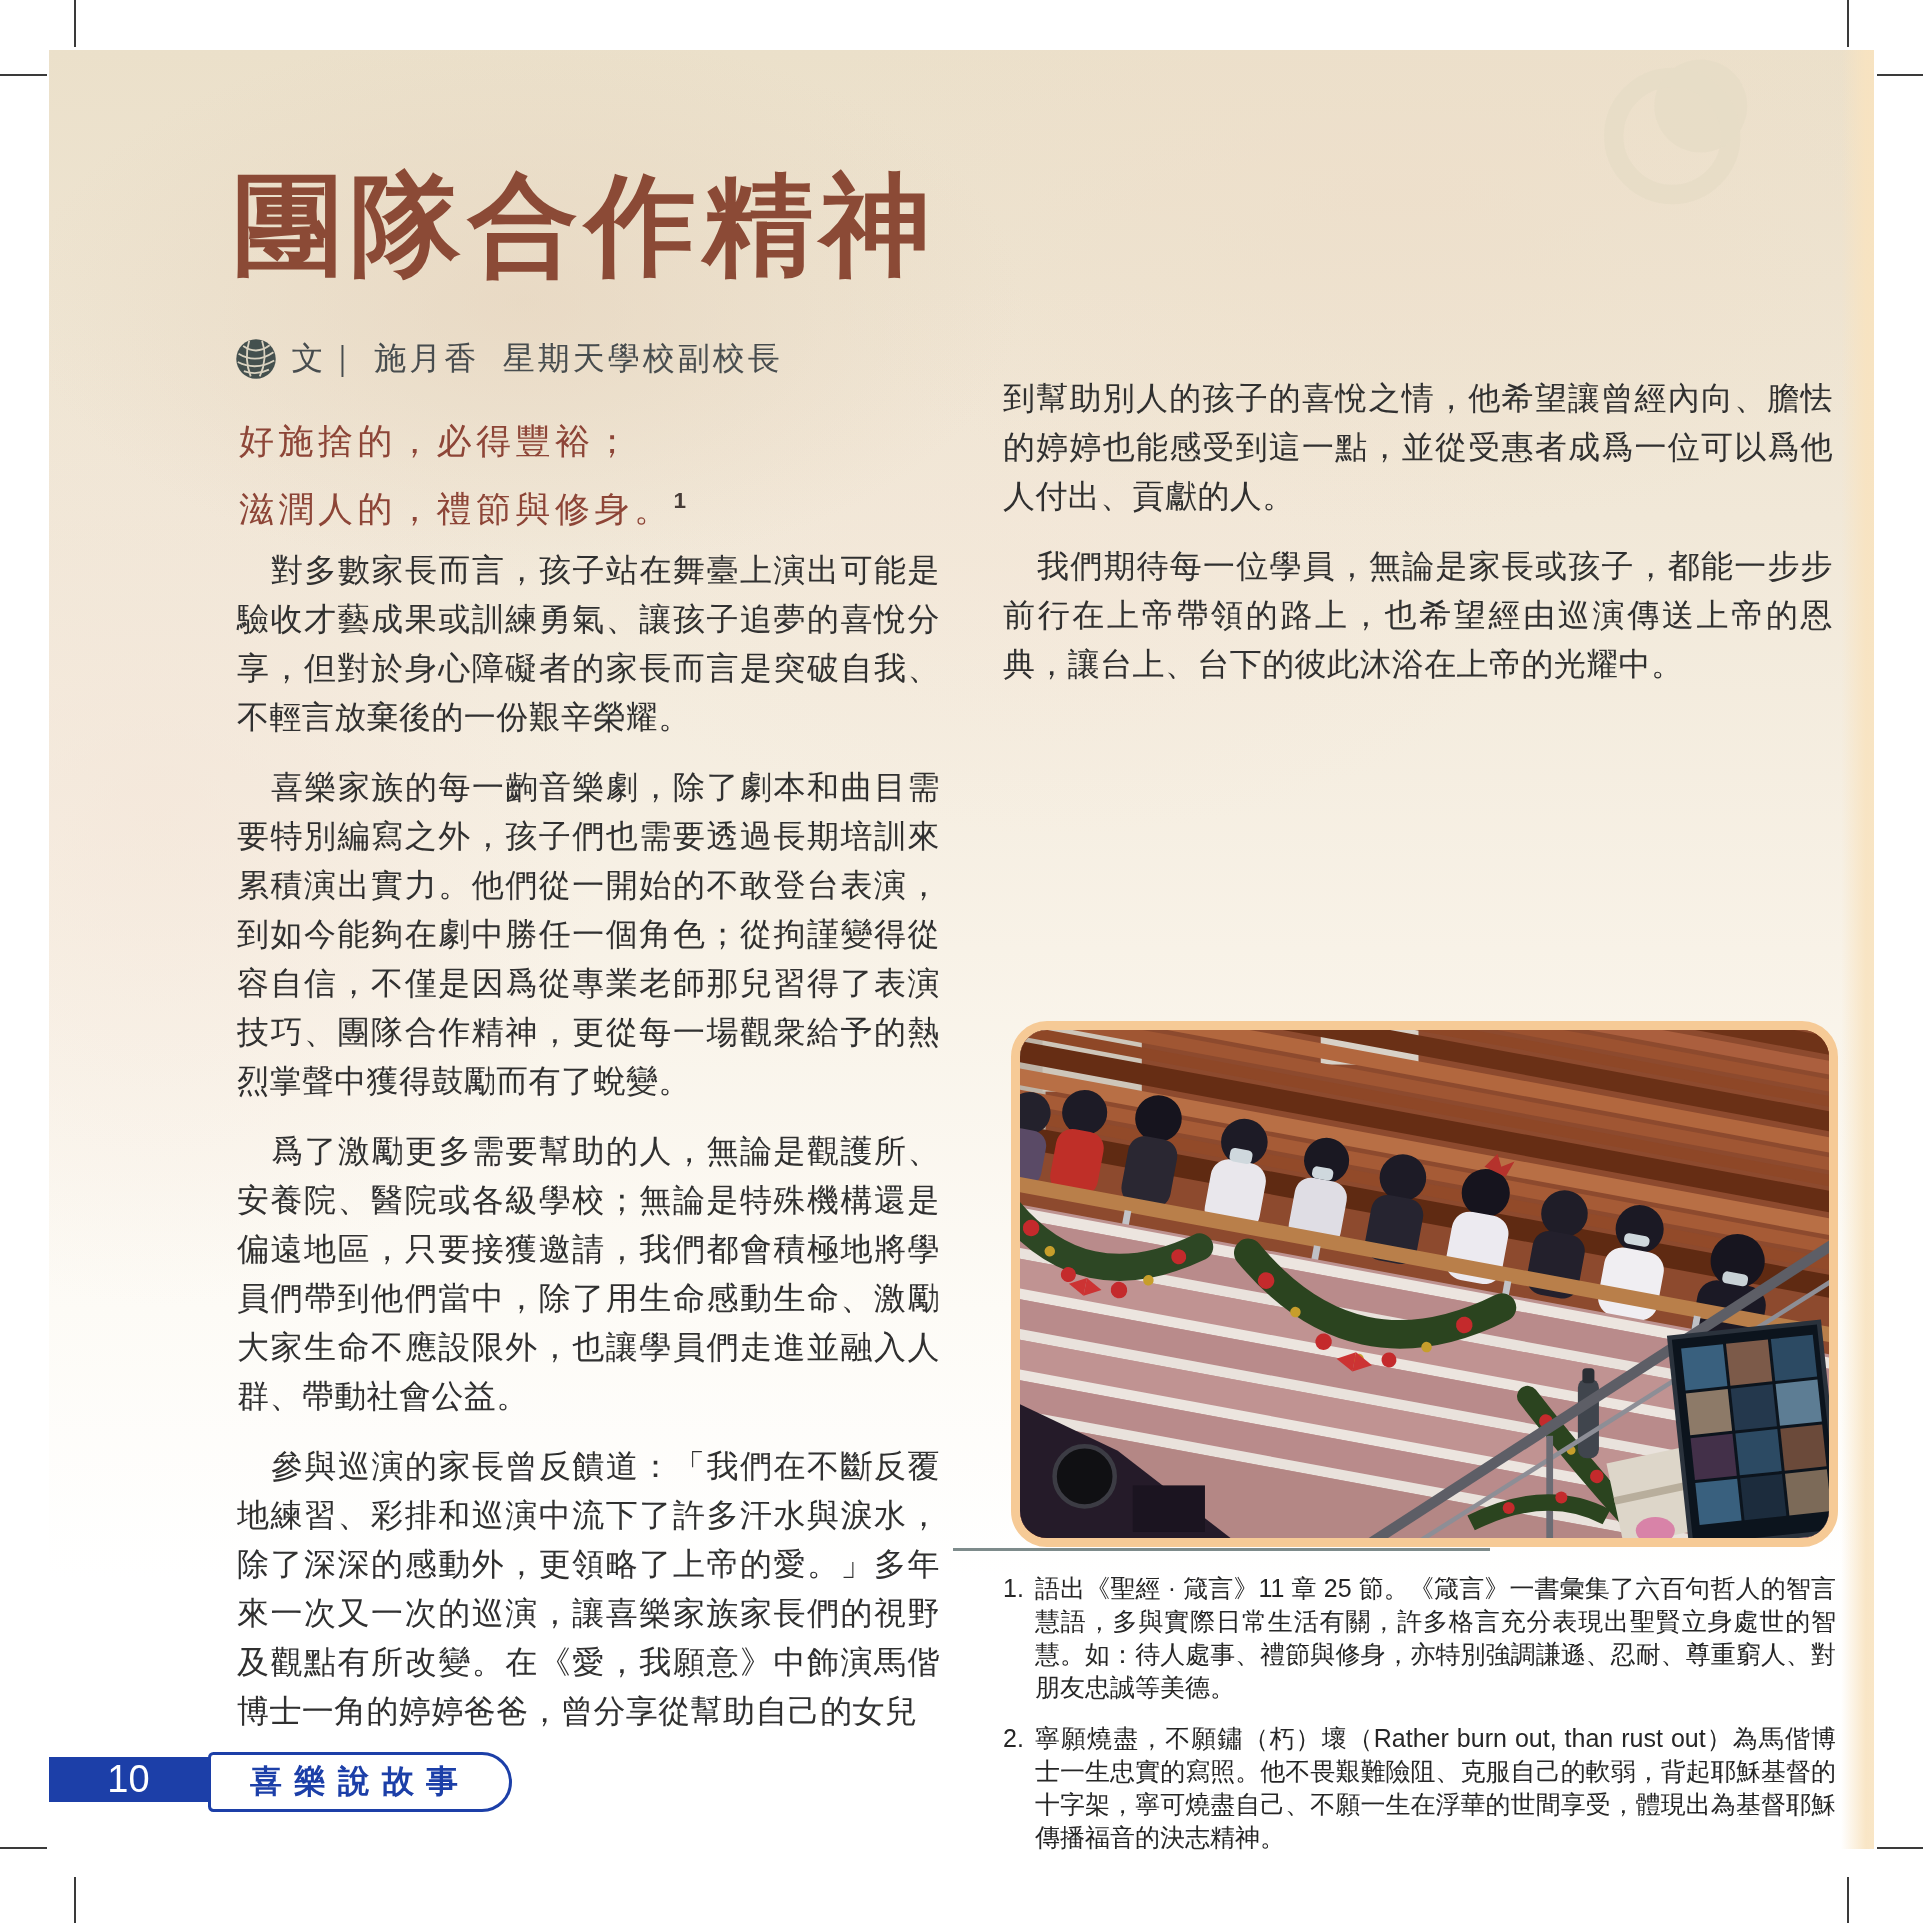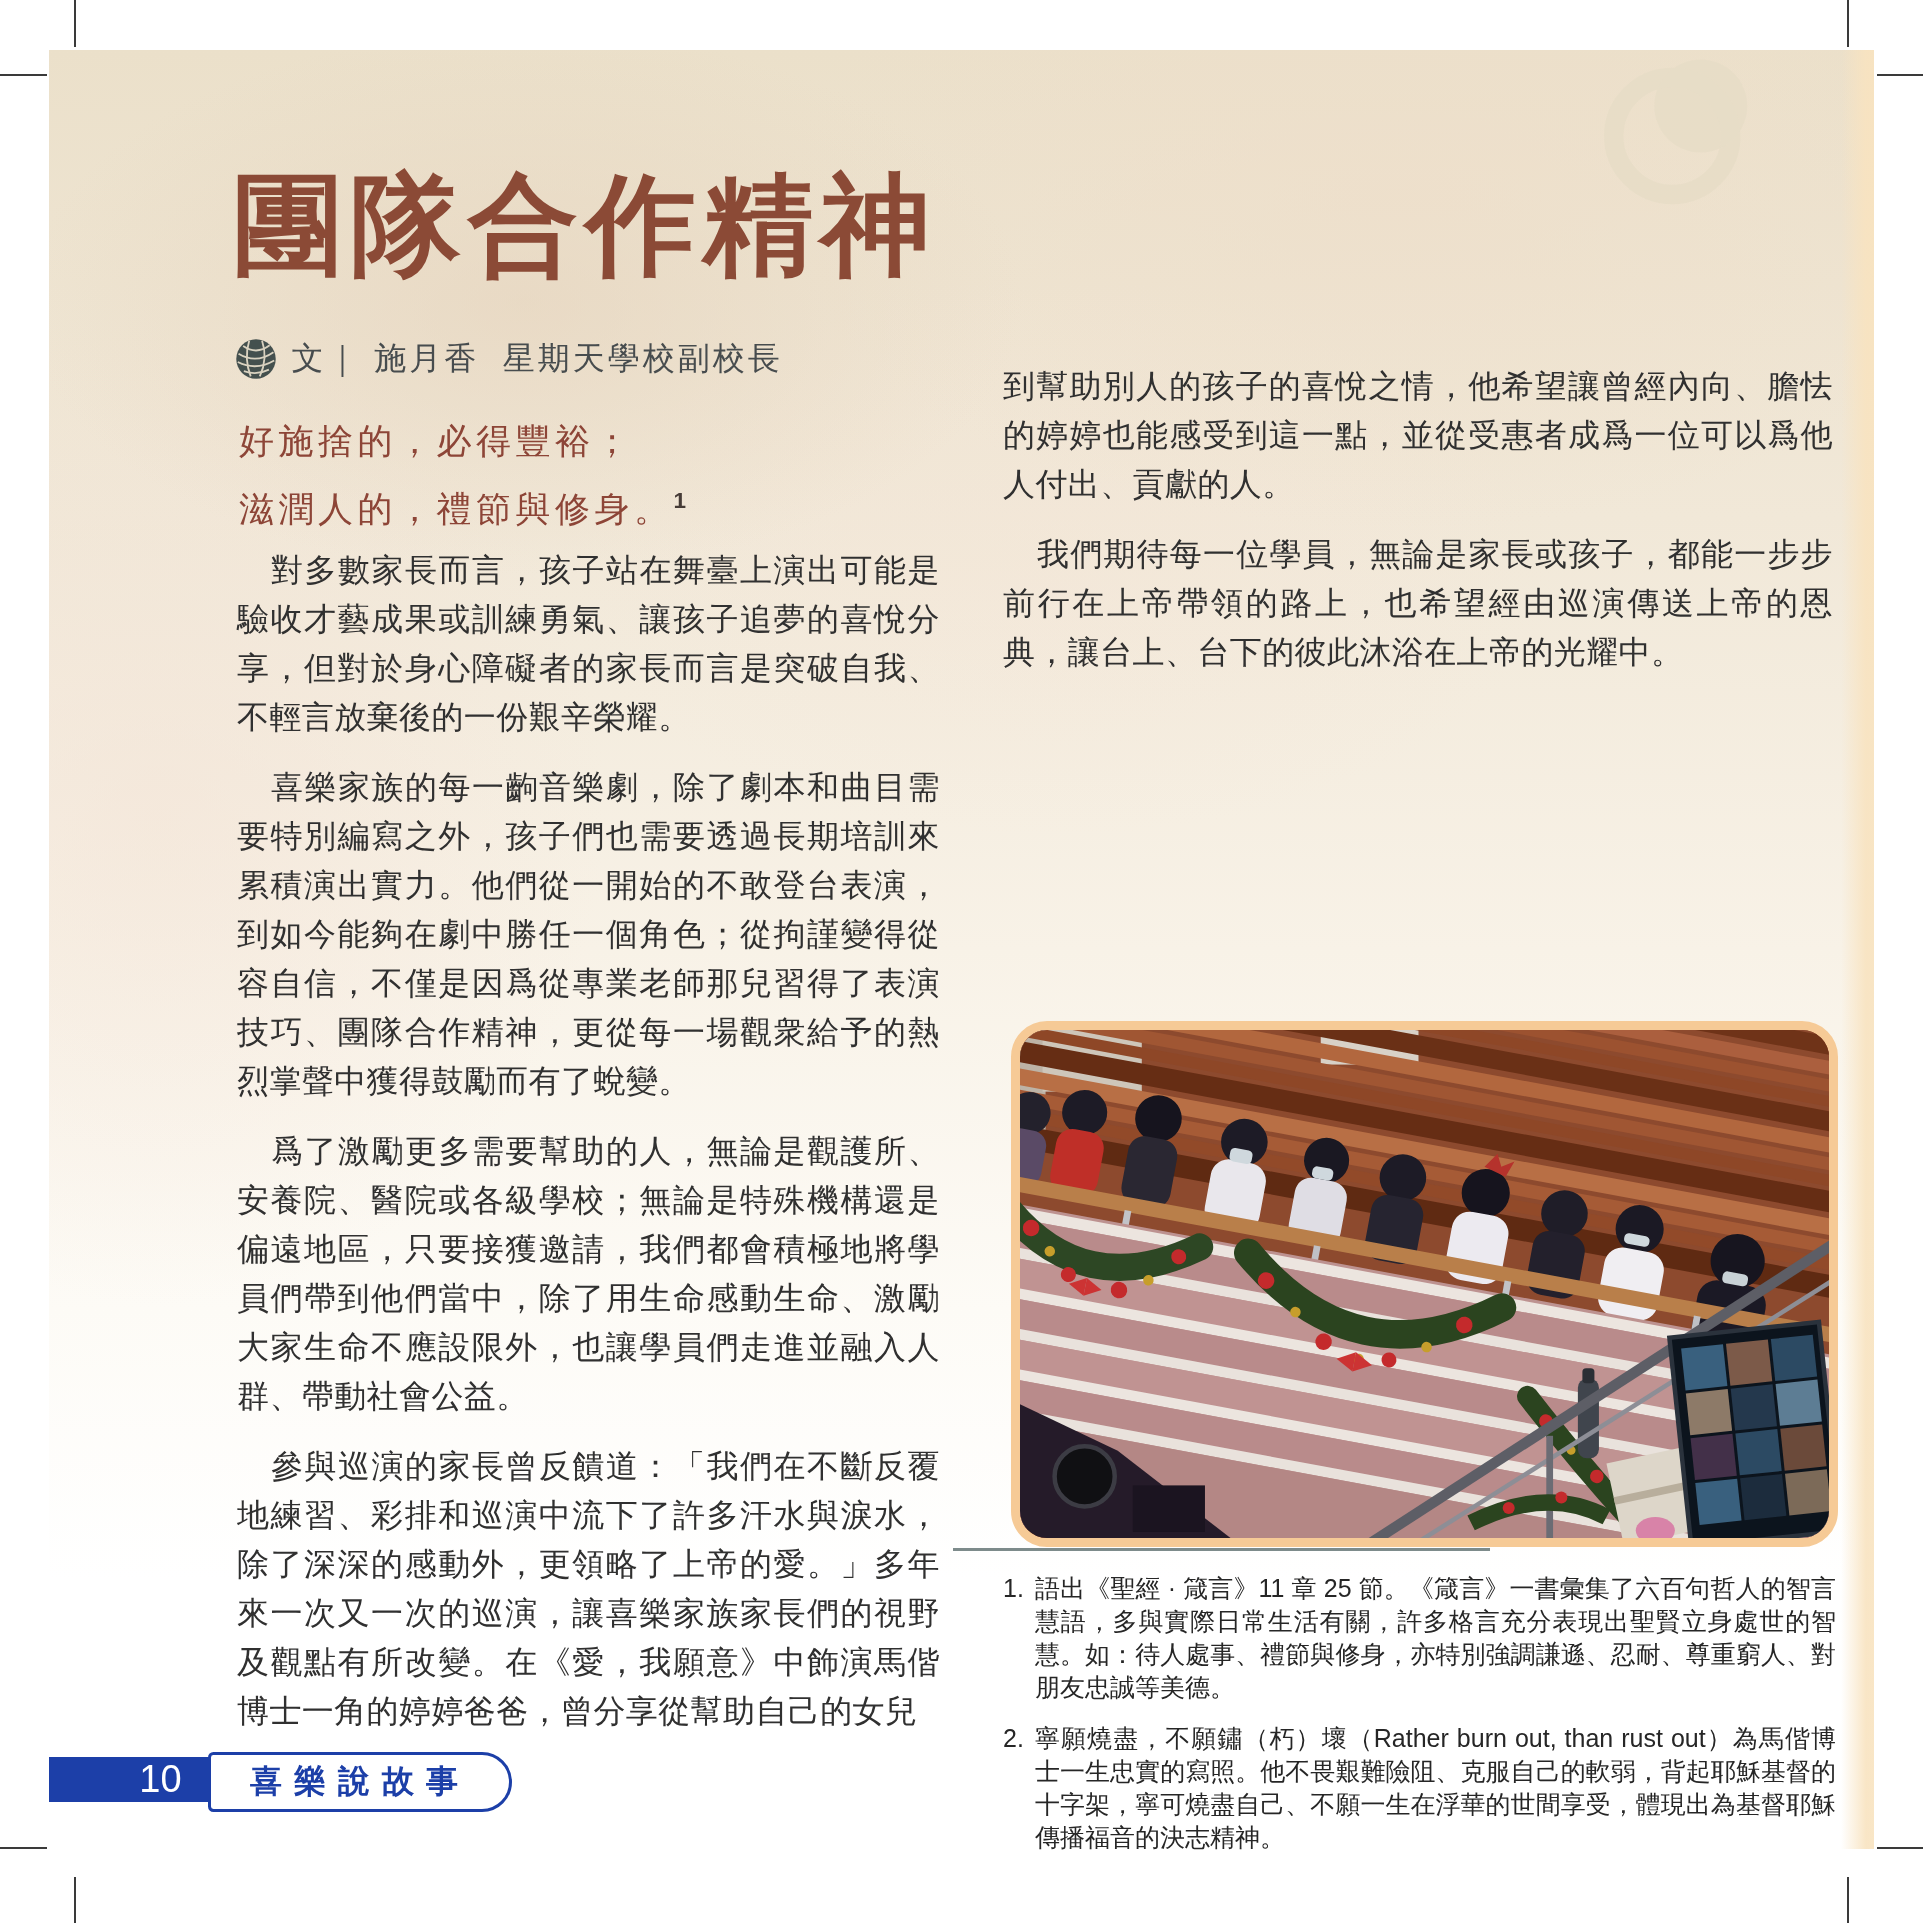--- a/index.html
+++ b/index.html
@@ -40,42 +40,42 @@
     font-family:"DejaVu Serif", serif;
     font-size:35px;line-height:59px;letter-spacing:4.5px;color:#8d4537;
   }
   .quote sup{font-size:22.5px;font-weight:bold;color:#463c37;font-family:"Liberation Sans",sans-serif;}
   
   .col{position:absolute;color:#303030;}
   .col p{
     font-size:32px;line-height:49px;letter-spacing:0.4px;
     text-align:justify;text-indent:34px;margin:0 0 21px 0;
   }
-  .col p.noindent{text-indent:0;}
+  .col p.noindent{text-indent:0;margin-top:12px;}
   .col-left{left:237px;top:546px;width:703px;}
   .col-right{left:1003px;top:362px;width:830px;}
   .ref2{color:#f436d8;font-weight:bold;font-size:22.5px;vertical-align:super;line-height:0;}
   
   .photo{
     position:absolute;left:1011px;top:1021px;width:827px;height:526px;
     border:9px solid #f6ca96;border-radius:36px;overflow:hidden;
     box-sizing:border-box;background:#8d4a2e;
   }
   .photo svg{display:block;width:100%;height:100%;}
   
   .fn-divider{position:absolute;left:953px;top:1548px;width:537px;height:3px;background:#7d8b8b;}
   .footnotes{position:absolute;left:1003px;top:1572px;width:833px;}
   .footnote{display:flex;margin-bottom:18px;color:#262626;}
   .footnote .num{flex:0 0 32px;font-size:25px;line-height:33px;}
   .footnote .txt{flex:1;font-size:25px;line-height:33px;text-align:justify;}
   
   .page-badge{
     position:absolute;left:49px;top:1757px;width:159px;height:45px;
     background:#1c3fa8;color:#ffffff;font-size:38px;
-    display:flex;align-items:center;justify-content:center;padding-left:32px;
+    display:flex;align-items:center;justify-content:center;
   }
   .section-pill{
     position:absolute;left:208px;top:1752px;width:304px;height:60px;
     box-sizing:border-box;border:3px solid #1c3fa8;border-radius:6px 33px 33px 6px;
     background:#ffffff;color:#1c3fa8;font-weight:bold;font-size:32px;letter-spacing:12px;
     display:flex;align-items:center;justify-content:center;
   }
 </style>
 </head>
 <body>

